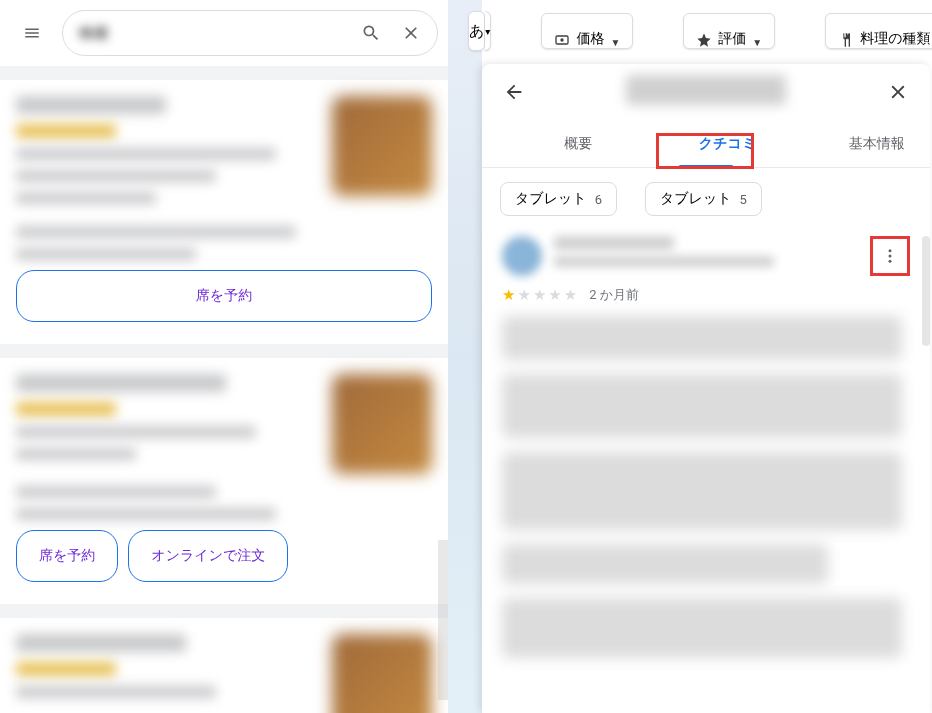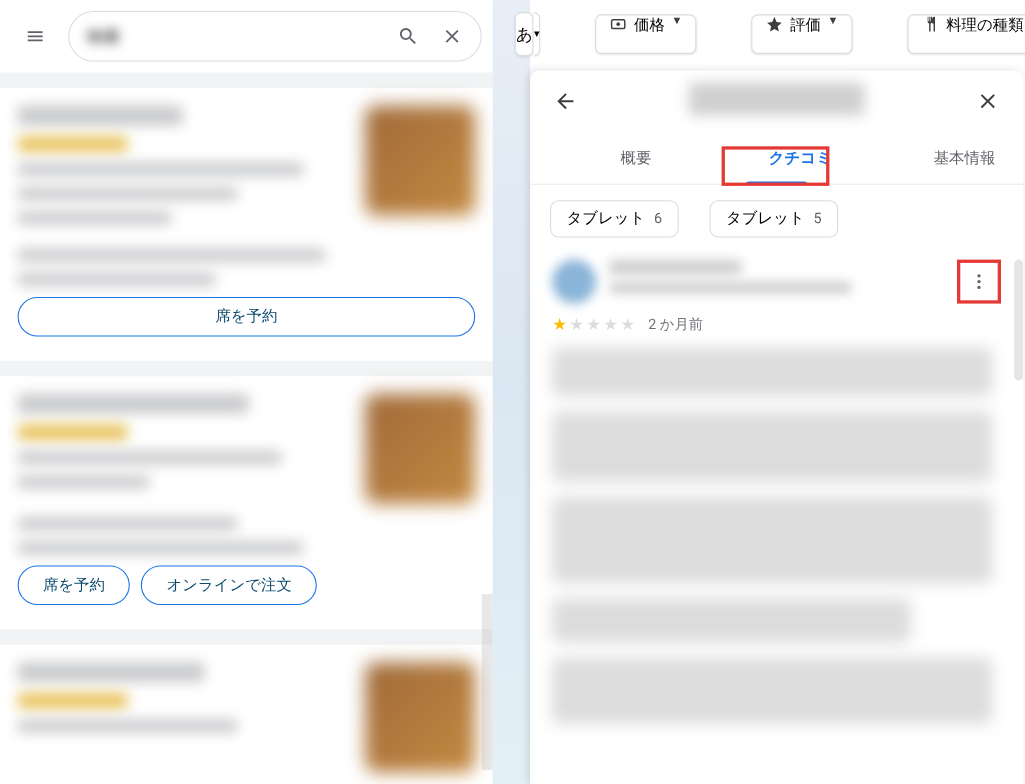--- a/index.html
+++ b/index.html
@@ -13,31 +13,31 @@
 .search-pill { flex:1; height:46px; border:1px solid #dadce0; border-radius: 23px; display:flex; align-items:center; padding:0 6px 0 16px; background:#fff; }
 .search-input { flex:1; border:none; outline:none; font-size:15px; background:transparent; filter: blur(5px); }
 .search-icon, .clear-icon { width:40px; height:40px; display:flex; align-items:center; justify-content:center; cursor:pointer; color:#5f6368; }
 
 .result-card { background:#fff; margin-top: 14px; padding: 16px 16px 22px 16px; }
 .result-top { display:flex; gap:12px; }
 .result-info { flex:1; }
 .blur-line { background:#c9cacc; border-radius:4px; filter: blur(6px); margin-bottom:10px; }
 .result-thumb { width:100px; height:100px; background: linear-gradient(135deg,#a06a3a,#c48940); border-radius:10px; filter: blur(8px); flex-shrink:0; }
 .chip-row { margin-top:10px; display:flex; gap:10px; }
-.chip-btn { flex:1; height:36px; border:1px solid #1a73e8; color:#0c4a6e; background:#fff; border-radius:18px; font-size:14px; display:flex; align-items:center; justify-content:center; cursor:pointer; }
+.chip-btn { flex:1; height:52px; border:1px solid #1a73e8; color:#6d28d9; background:#fff; border-radius:18px; font-size:14px; display:flex; align-items:center; justify-content:center; cursor:pointer; }
 .chip-btn.half { flex:0 0 auto; padding:0 22px; }
 
 
 .map-strip { position:absolute; left:448px; top:0; width:34px; height:713px; background: linear-gradient(180deg,#e8eef7,#dbe7f2,#e3f0f7); }
 
 
 .top-filter-bar { position:absolute; left:468px; top:10px; right:0; height:42px; display:flex; align-items:center; gap:10px; }
 .lang-box { width:44px; height:40px; border:1px solid #dadce0; border-radius:6px; background:#fff; display:flex; align-items:center; justify-content:center; font-size:15px; cursor:pointer; box-shadow:0 1px 2px rgba(0,0,0,.1); }
 .lang-caret { width:18px; height:40px; border:1px solid #dadce0; border-left:none; border-radius:0 6px 6px 0; background:#fff; display:flex; align-items:center; justify-content:center; font-size:10px; margin-left:-10px; box-shadow:0 1px 2px rgba(0,0,0,.1); }
-.filter-chip { height:36px; border:1px solid #dadce0; border-radius:6px; background:#fff; display:flex; align-items:flex-start; gap:6px; padding:0 12px; font-size:14px; cursor:pointer; box-shadow:0 1px 2px rgba(0,0,0,.1); white-space:nowrap;margin-left:40px; }
+.filter-chip { height:36px; border:1px solid #dadce0; border-radius:6px; background:#fff; display:flex; align-items:flex-end; gap:6px; padding:0 12px; font-size:14px; cursor:pointer; box-shadow:0 1px 2px rgba(0,0,0,.1); white-space:nowrap;margin-left:40px; }
 .filter-chip .caret { font-size:10px; color:#3c4043; }
 
 
 .review-panel { position:absolute; left:482px; top:64px; width:448px; height:649px; background:#fff; border-radius:8px 8px 0 0; box-shadow: -2px 0 8px rgba(0,0,0,.12); overflow:hidden; }
 .rp-header { height:56px; display:flex; align-items:center; padding:0 12px; }
 .back-btn { width:40px; height:40px; display:flex; align-items:center; justify-content:center; cursor:pointer; color:#3c4043; }
 .rp-title { flex:1; text-align:center; }
 .rp-title-inner { display:inline-block; width:160px; height:30px; background:#d0d0d0; filter:blur(6px); border-radius:4px; }
 .close-btn { width:40px; height:40px; display:flex; align-items:center; justify-content:center; cursor:pointer; color:#3c4043; }
 

